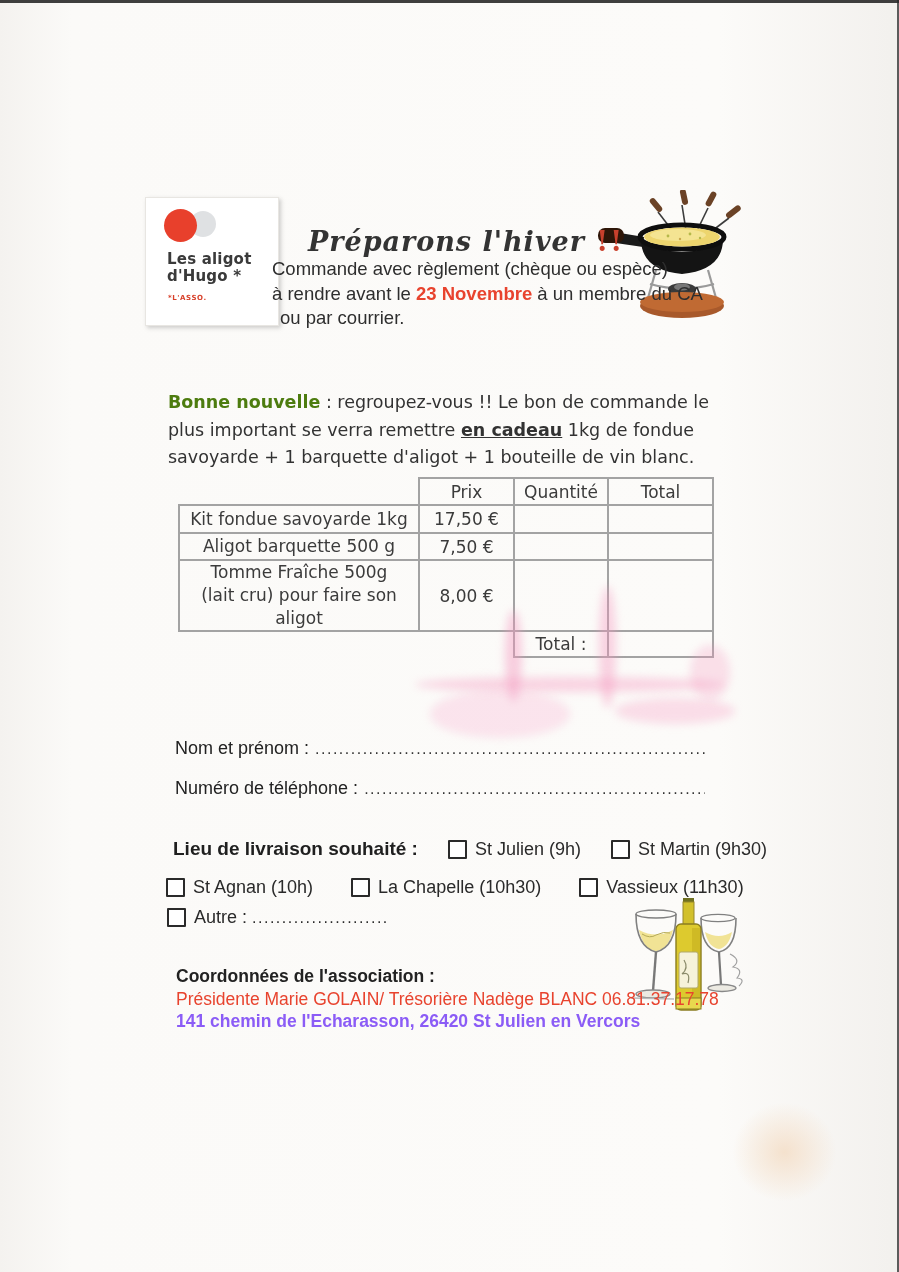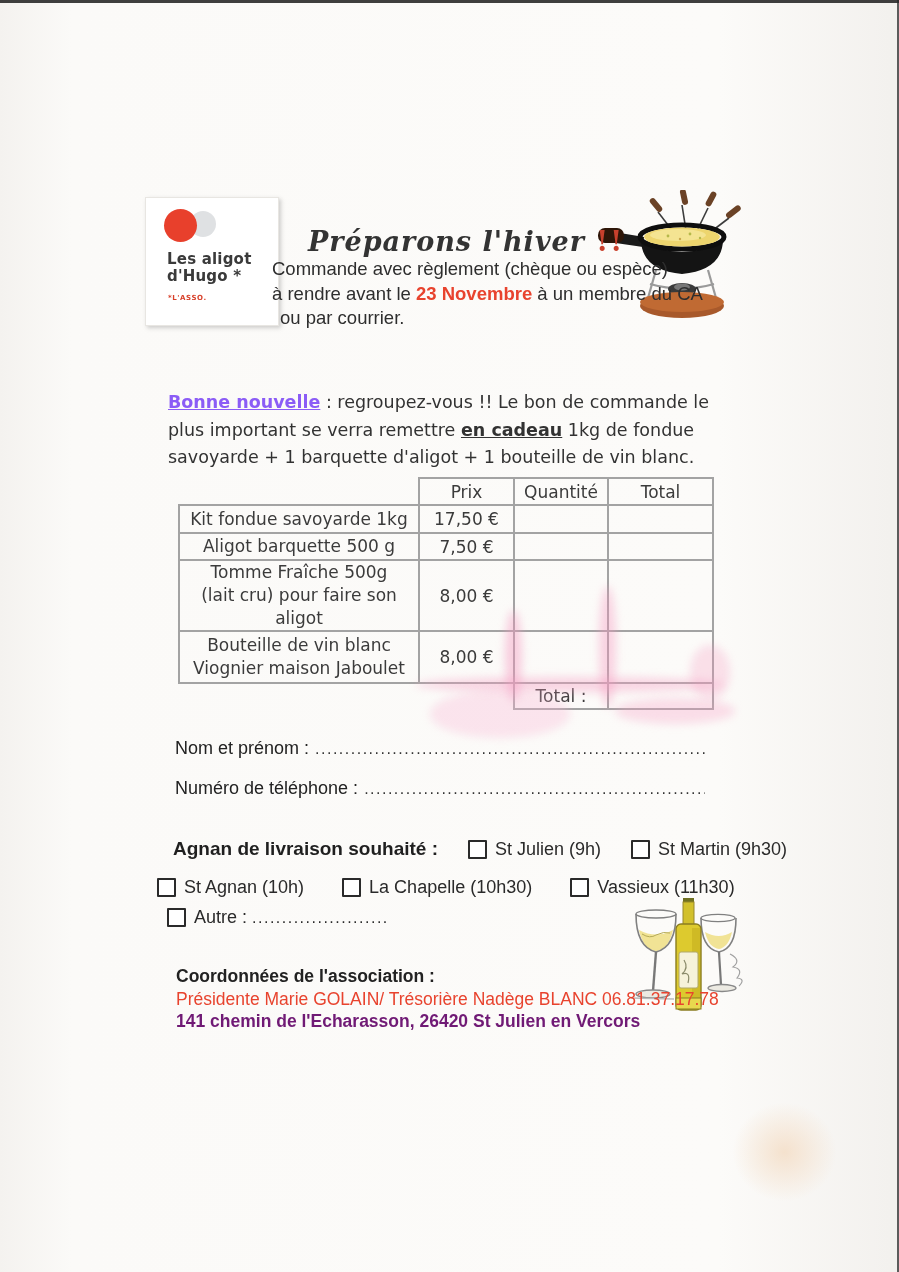--- a/index.html
+++ b/index.html
@@ -29,21 +29,21 @@
     font-size:27px;color:#333;letter-spacing:1px;white-space:nowrap;}
   .hdr-title .bang{color:#c9402c;font-style:normal;letter-spacing:2px;}
   .hdr-line{font-size:18.5px;line-height:24.5px;color:#2e2e2e;white-space:nowrap;}
   .hdr-line.first{margin-top:9px;}
   .red-b{color:#e8432e;font-weight:bold;}
   .b{font-weight:bold;}
   .hdr-line.last{text-align:left;padding-left:8px;}
   
   .promo{left:168px;top:389px;width:548px;font-family:"DejaVu Sans", sans-serif;
     font-size:17.5px;line-height:27.5px;color:#323232;}
-  .promo .lead{color:#8b5cf6;font-weight:bold;text-decoration:underline;}
+  .promo .lead{color:#4d7c0f;font-weight:bold;}
   .promo .gift{font-weight:bold;text-decoration:underline;}
   
   table.order{left:178px;top:477px;position:absolute;border-collapse:collapse;table-layout:fixed;
     font-family:"DejaVu Sans", sans-serif;font-size:17px;color:#3b3b3b;}
   table.order td{border:2px solid #a3a3a3;text-align:center;vertical-align:middle;padding:0 2px;}
   table.order td.nb{border:none;}
   td.prod{white-space:pre-line;line-height:23px;}
   
   .smudge{border-radius:50%;filter:blur(4px);}
   .s1{left:505px;top:610px;width:17px;height:92px;background:rgba(244,150,190,.45);}
@@ -58,26 +58,26 @@
   .fline .dots{flex:1;overflow:hidden;white-space:nowrap;letter-spacing:1.5px;
     font-size:16px;color:#333;margin-left:6px;}
   .f-name{top:738px;}
   .f-phone{top:778px;}
   
   .opt-row{display:flex;align-items:center;font-size:18px;color:#2a2a2a;}
   .cb{display:inline-block;width:15px;height:15px;border:2.5px solid #2a2a2a;
     border-radius:1px;background:#fff;margin-right:8px;flex:none;}
   .deliv-lbl{font-weight:bold;font-size:19px;color:#1f1f1f;white-space:nowrap;}
   .row1{left:173px;top:838px;display:flex;align-items:center;gap:30px;}
-  .row2{left:157px;top:877px;display:flex;align-items:center;gap:38px;}
+  .row2{left:166px;top:877px;display:flex;align-items:center;gap:38px;}
   .row3{left:167px;top:907px;}
   
   .foot-h{left:176px;top:966px;font-size:17.5px;font-weight:bold;color:#222;}
   .foot-red{left:176px;top:989px;font-size:17.5px;color:#e8432e;}
-  .foot-addr{left:176px;top:1011px;font-size:17.5px;font-weight:bold;color:#701a75;}
+  .foot-addr{left:176px;top:1011px;font-size:17.5px;font-weight:bold;color:#8b5cf6;}
   
   .fondue{left:598px;top:190px;}
   .wine{left:626px;top:892px;}
 </style>
 </head>
 <body>
 
 <div class="abs scan-top-line"></div>
 <div class="abs scan-right-line"></div>
 <div class="abs stain"></div>
@@ -170,27 +170,20 @@
     <td></td>
   </tr>
   <tr style="height:62px">
     <td class="prod">Tomme Fraîche 500g
 (lait cru) pour faire son
 aligot</td>
     <td>8,00 €</td>
     <td></td>
     <td></td>
   </tr>
-  <tr style="height:52px">
-    <td class="prod">Bouteille de vin blanc
-Viognier maison Jaboulet</td>
-    <td>8,00 €</td>
-    <td></td>
-    <td></td>
-  </tr>
   <tr style="height:26px">
     <td class="nb"></td>
     <td class="nb"></td>
     <td>Total :</td>
     <td></td>
   </tr>
 </tbody>
   </table>
 
 <div class="abs smudge s1"></div>
@@ -203,21 +196,21 @@
 <div class="abs fline f-name">
   <span class="lbl">Nom et prénom :</span>
   <span class="dots">......................................................................................................................................................</span>
 </div>
 <div class="abs fline f-phone">
   <span class="lbl">Numéro de téléphone :</span>
   <span class="dots">......................................................................................................................................................</span>
 </div>
 
 <div class="abs row1">
-  <span class="deliv-lbl">Agnan de livraison souhaité :</span>
+  <span class="deliv-lbl">Lieu de livraison souhaité :</span>
   <span class="opt-row">
       <span class="cb"></span>
       <span>St Julien (9h)</span>
     </span>
   <span class="opt-row">
       <span class="cb"></span>
       <span>St Martin (9h30)</span>
     </span>
 </div>
 <div class="abs row2">

